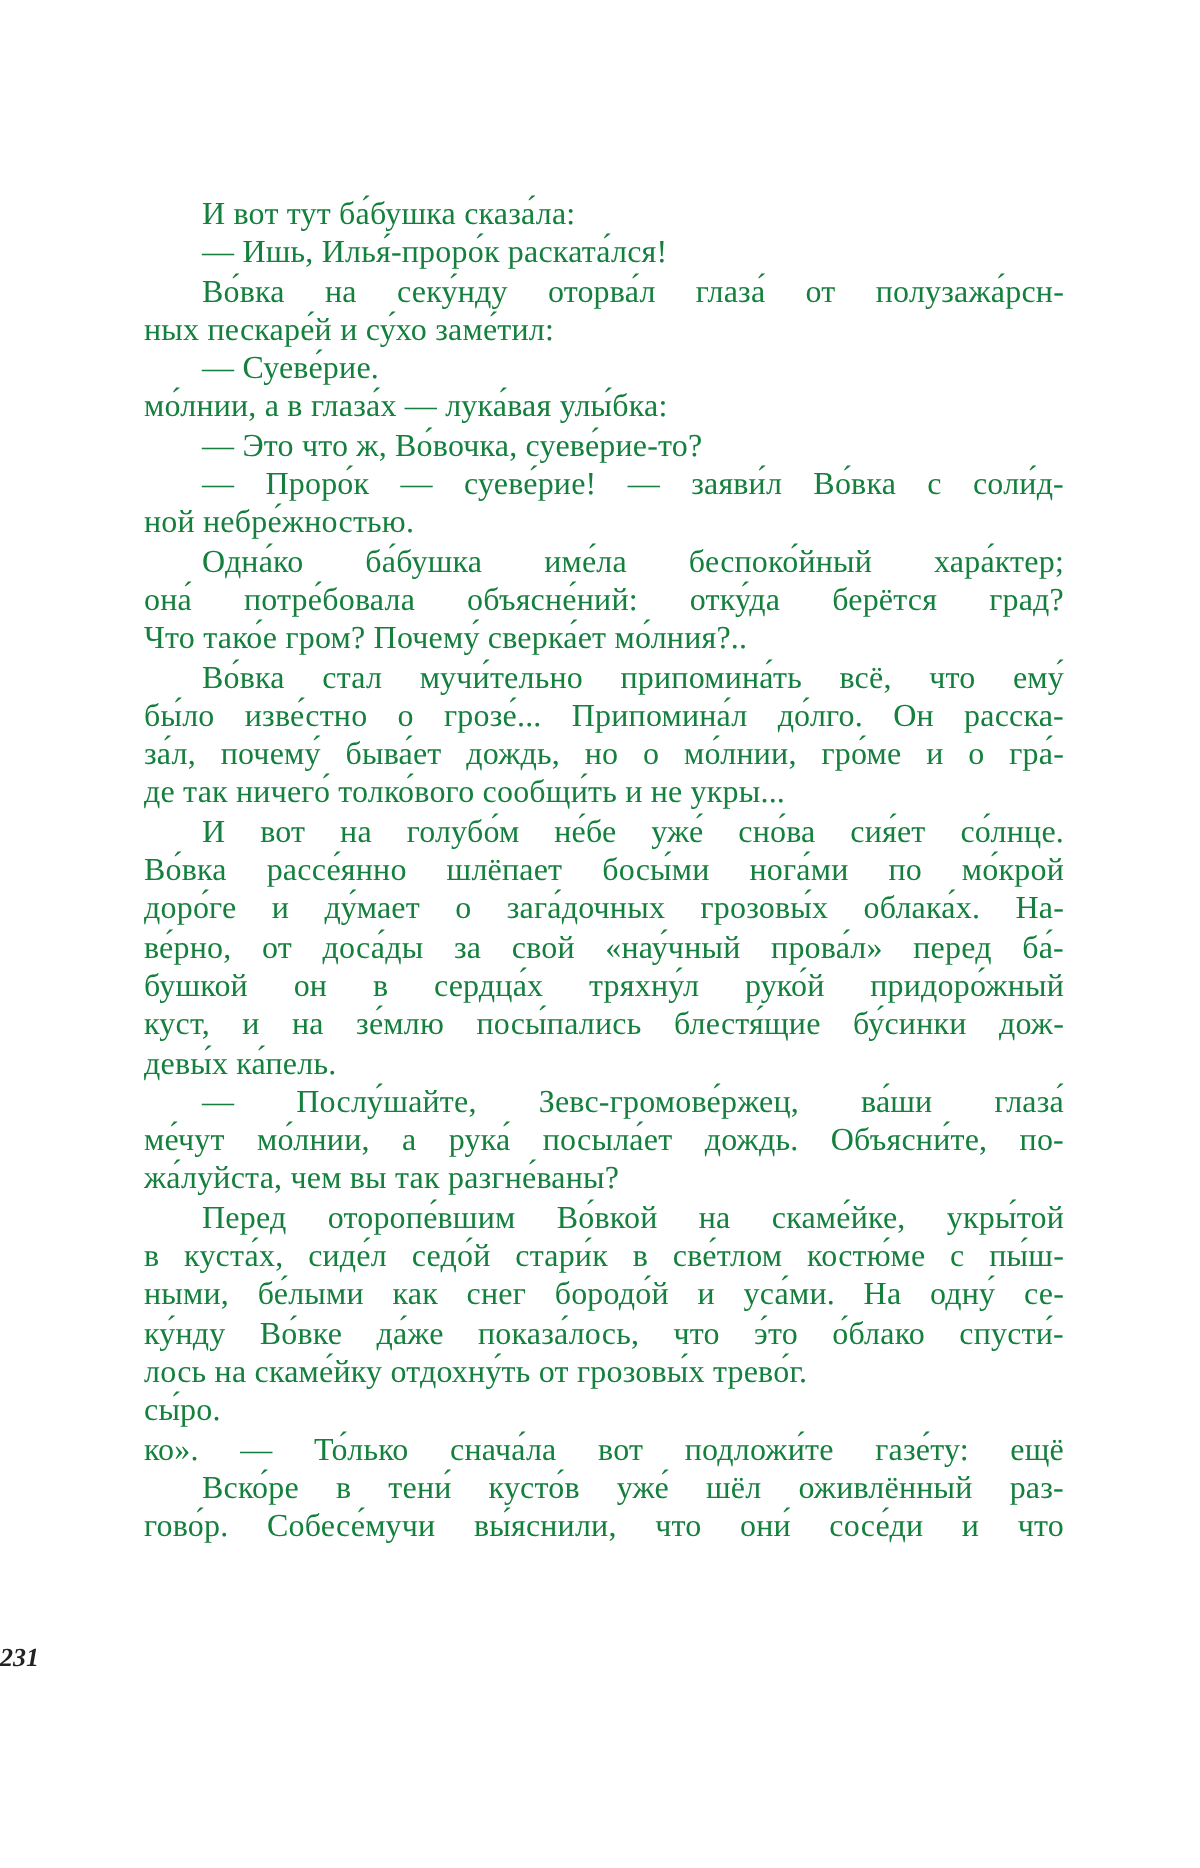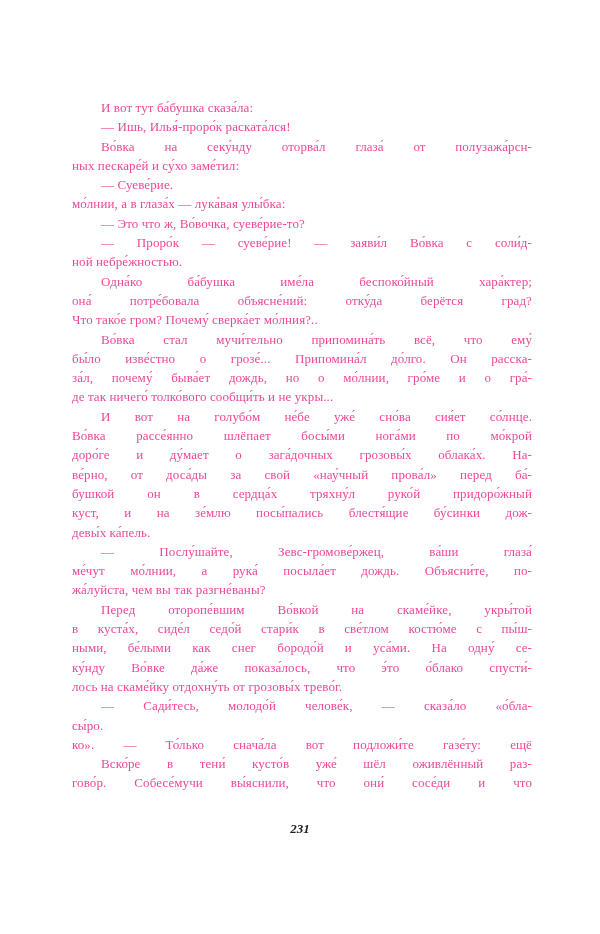--- a/index.html
+++ b/index.html
@@ -2,31 +2,31 @@
 <html><head>
 <meta charset="utf-8">
 <style>
   html, body { margin: 0; padding: 0; }
   body {
     width: 600px; height: 934px; background: #ffffff; position: relative; overflow: hidden;
   }
   .page {
     position: absolute; left: 72px; top: 98px; width: 460px;
     font-family: "Liberation Serif", "DejaVu Serif", serif;
-    font-size: 13px; line-height: 19.3px; color: #ec4899;
+    font-size: 16px; line-height: 19.3px; color: #15803d;
     letter-spacing: 0.1px;
   }
   .line {
     display: block; white-space: nowrap; height: 19.3px;
     text-align: justify; text-align-last: justify;
   }
   .line.indent { padding-left: 29px; }
   .line.last { text-align-last: left; }
   .page-number {
-    position: absolute; left: 0; width: 600px; top: 821px; text-align: center;
+    position: absolute; left: 0; width: 600px; top: 821px; text-align: left;
     font-family: "Liberation Serif", "DejaVu Serif", serif;
     font-style: italic; font-weight: bold; font-size: 13px; color: #222;
   }
 </style>
 </head>
 <body>
 
 <div class="page" id="page-body">
     <span class="line indent last">И вот тут ба́бушка сказа́ла:</span>
     <span class="line indent last">— Ишь, Илья́-проро́к раската́лся!</span>
@@ -52,20 +52,19 @@
     <span class="line">куст, и на зе́млю посы́пались блестя́щие бу́синки дож-</span>
     <span class="line last">девы́х ка́пель.</span>
     <span class="line indent">— Послу́шайте, Зевс-громове́ржец, ва́ши глаза́</span>
     <span class="line">ме́чут мо́лнии, а рука́ посыла́ет дождь. Объясни́те, по-</span>
     <span class="line last">жа́луйста, чем вы так разгне́ваны?</span>
     <span class="line indent">Перед оторопе́вшим Во́вкой на скаме́йке, укры́той</span>
     <span class="line">в куста́х, сиде́л седо́й стари́к в све́тлом костю́ме с пы́ш-</span>
     <span class="line">ными, бе́лыми как снег бородо́й и уса́ми. На одну́ се-</span>
     <span class="line">ку́нду Во́вке да́же показа́лось, что э́то о́блако спусти́-</span>
     <span class="line last">лось на скаме́йку отдохну́ть от грозовы́х трево́г.</span>
-    <span class="line indent">— Сади́тесь, молодо́й челове́к, — сказа́ло «о́бла-</span>
     <span class="line last">сы́ро.</span>
     <span class="line">ко». — То́лько снача́ла вот подложи́те газе́ту: ещё</span>
     <span class="line indent">Вско́ре в тени́ кусто́в уже́ шёл оживлённый раз-</span>
     <span class="line">гово́р. Собесе́мучи вы́яснили, что они́ сосе́ди и что</span>
   </div>
 
 <div class="page-number">231</div>
 
 </body></html>

